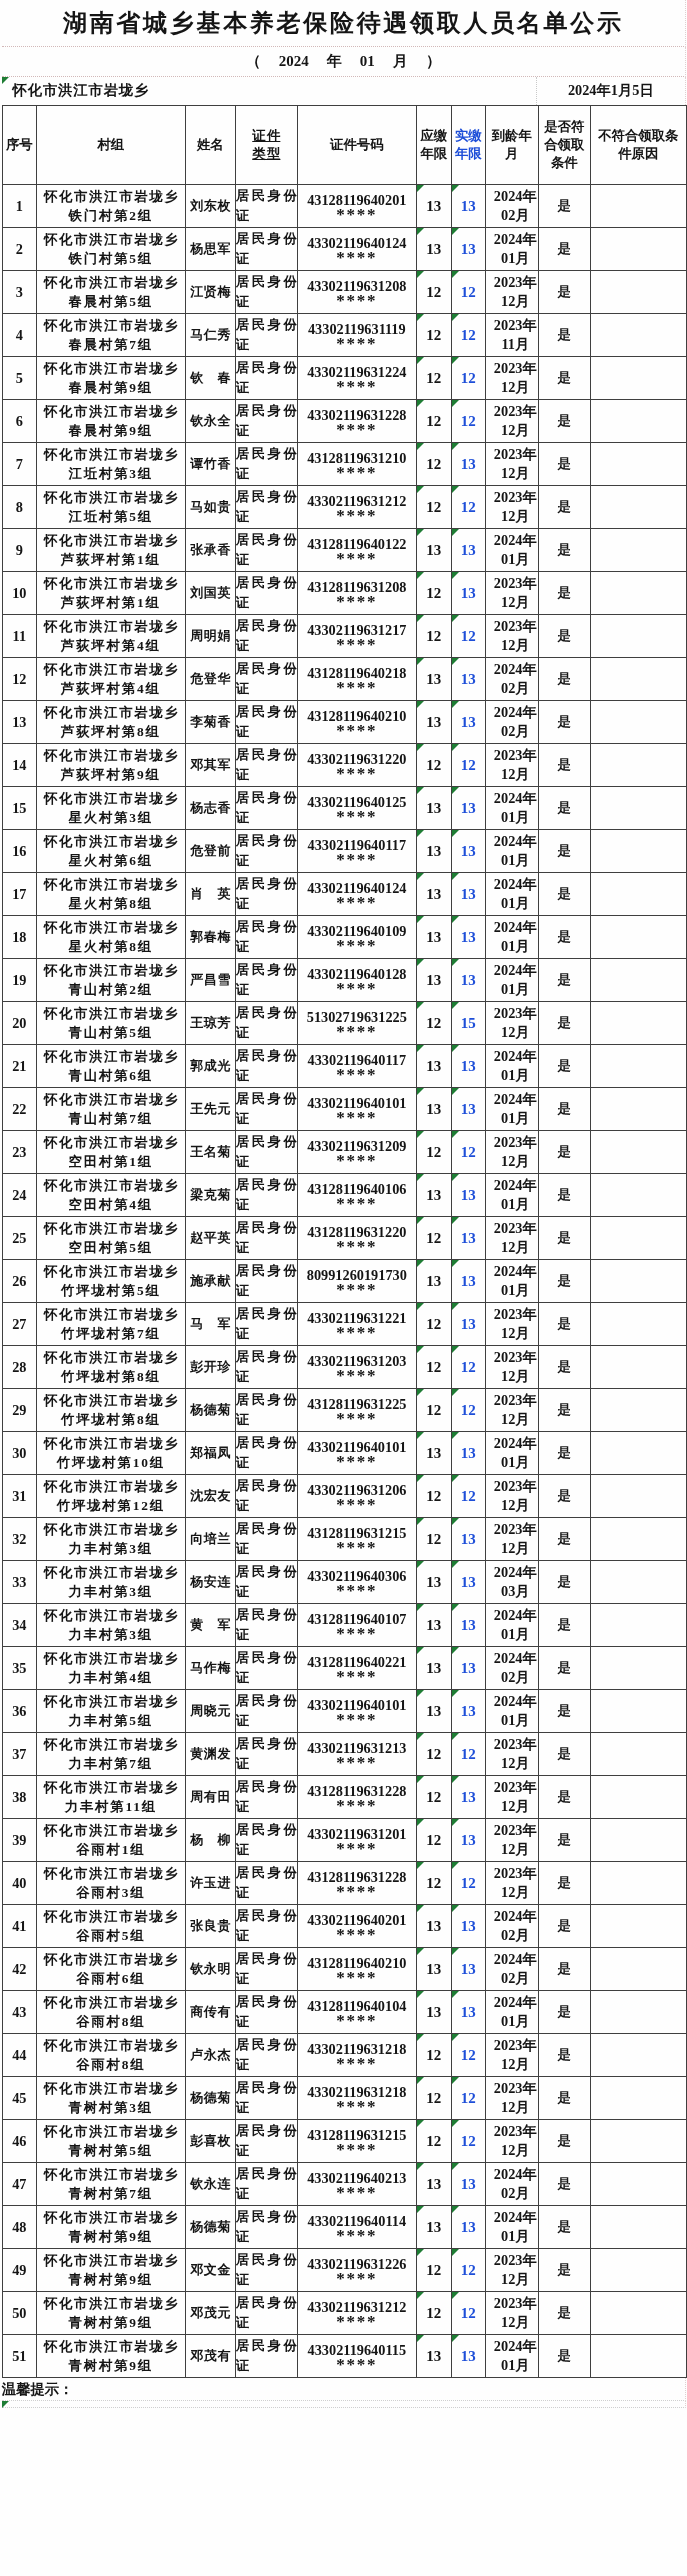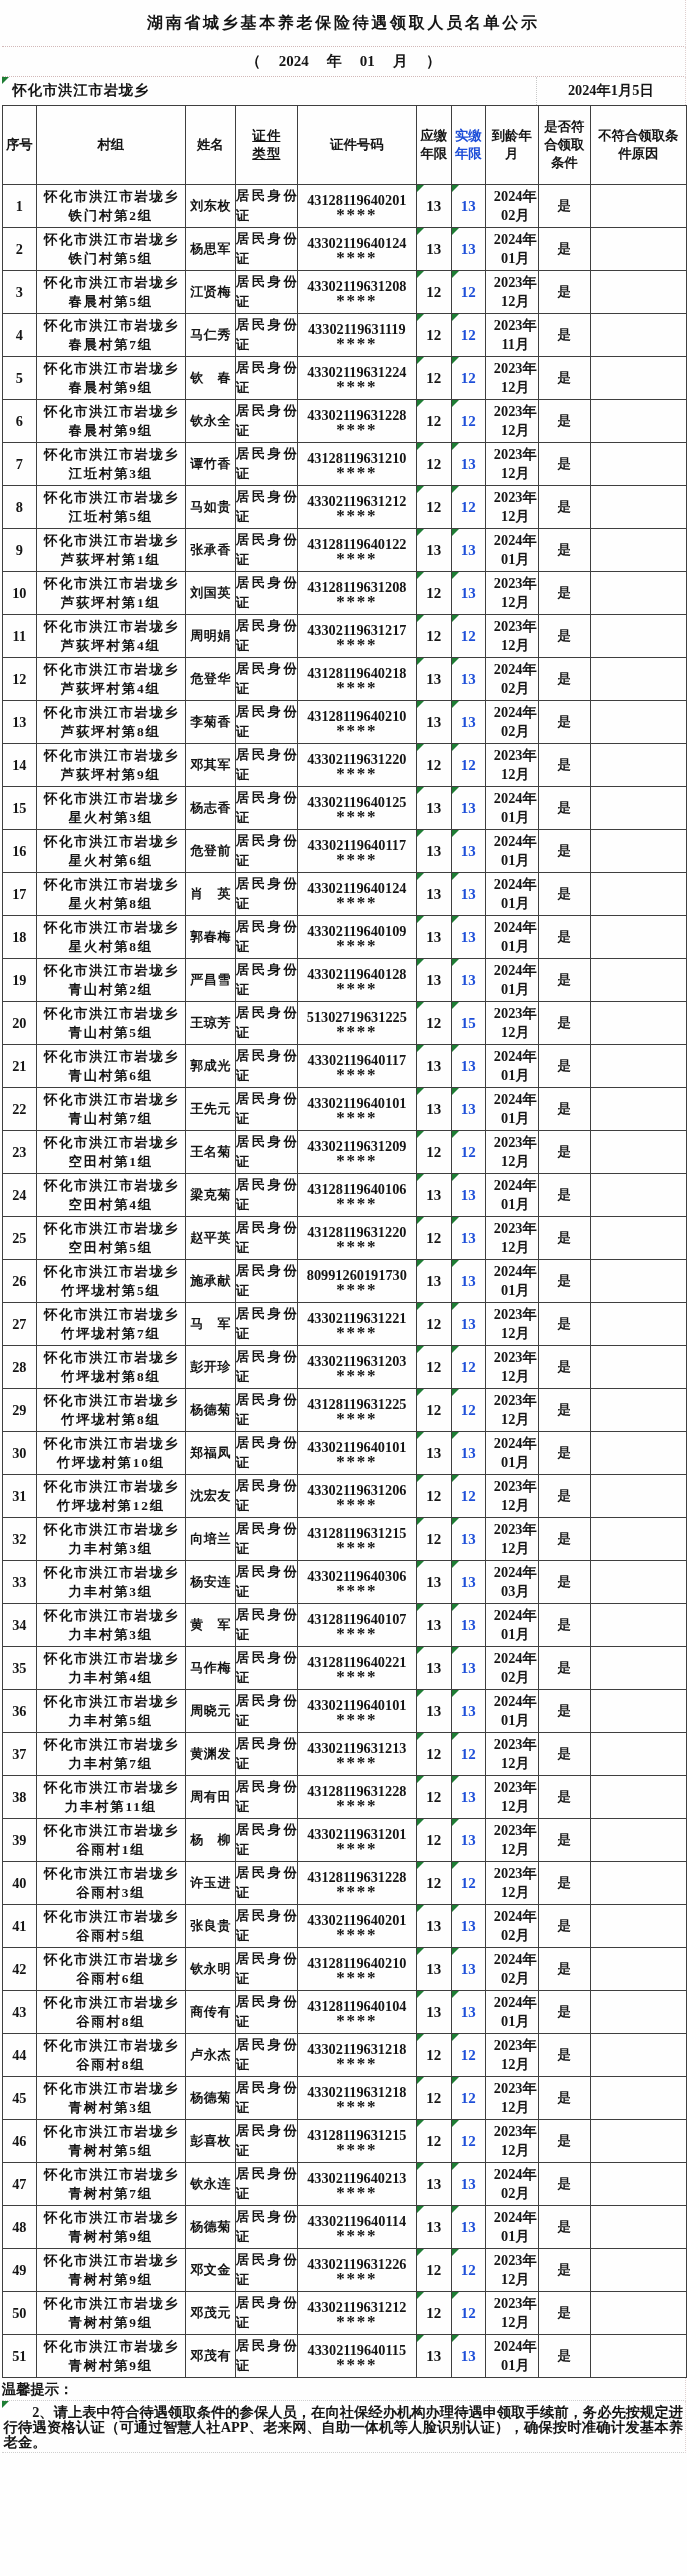--- a/index.html
+++ b/index.html
@@ -8,21 +8,21 @@
     font-family:"Liberation Serif","DejaVu Serif",serif;
     font-weight:bold;
     color:#151515;
     -webkit-font-smoothing:antialiased;
   }
   .sheet{width:684px;margin:0 1.8px;position:relative;}
 
   
   .title-row{
     height:46px;display:flex;align-items:center;justify-content:center;
-    font-size:16px;letter-spacing:2.7px;
+    font-size:24px;letter-spacing:2.7px;
     border-bottom:0.9px dotted #d2b8b8;border-right:0.9px dotted #e0d0d0;
   }
   .date-row{
     height:28.6px;display:flex;align-items:center;justify-content:center;
     font-size:15px;word-spacing:14.3px;
     border-bottom:0.9px dotted #d2b8b8;border-right:0.9px dotted #e0d0d0;
   }
   .subheader-row{
     height:28.6px;display:flex;align-items:stretch;position:relative;
     border-right:0.9px dotted #e0d0d0;
@@ -1453,18 +1453,17 @@
       <td class="c-elig">是</td>
       <td class="c-reason"></td>
     </tr>
   </tbody>
   </table>
 
   <div class="footer">
     <div class="tips-title">温馨提示：</div>
     <div class="note">
       <i class="tri"></i>
-      <span>2、请上表中符合待遇领取条件的参保人员，在向社保经办机构办理待遇申领取手续前，务必先按规定进行待遇资格认证（可通过智慧人社APP、老来网、自助一体机等人脸识别认证），确保按时准确计发基本养老金。</span>
     </div>
   </div>
 
 </div>
 
 
 </body></html>

